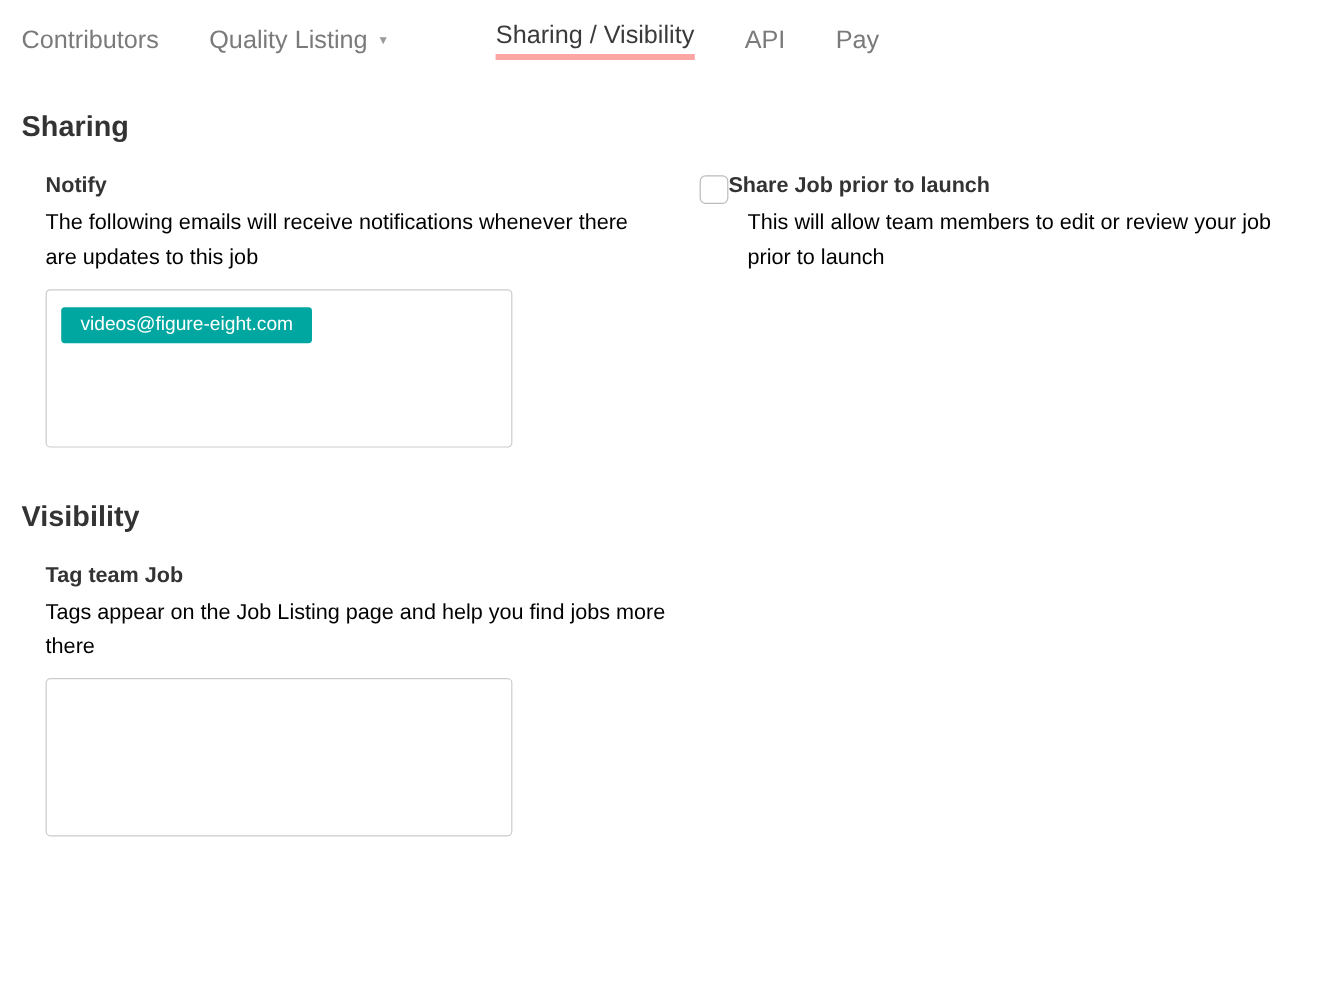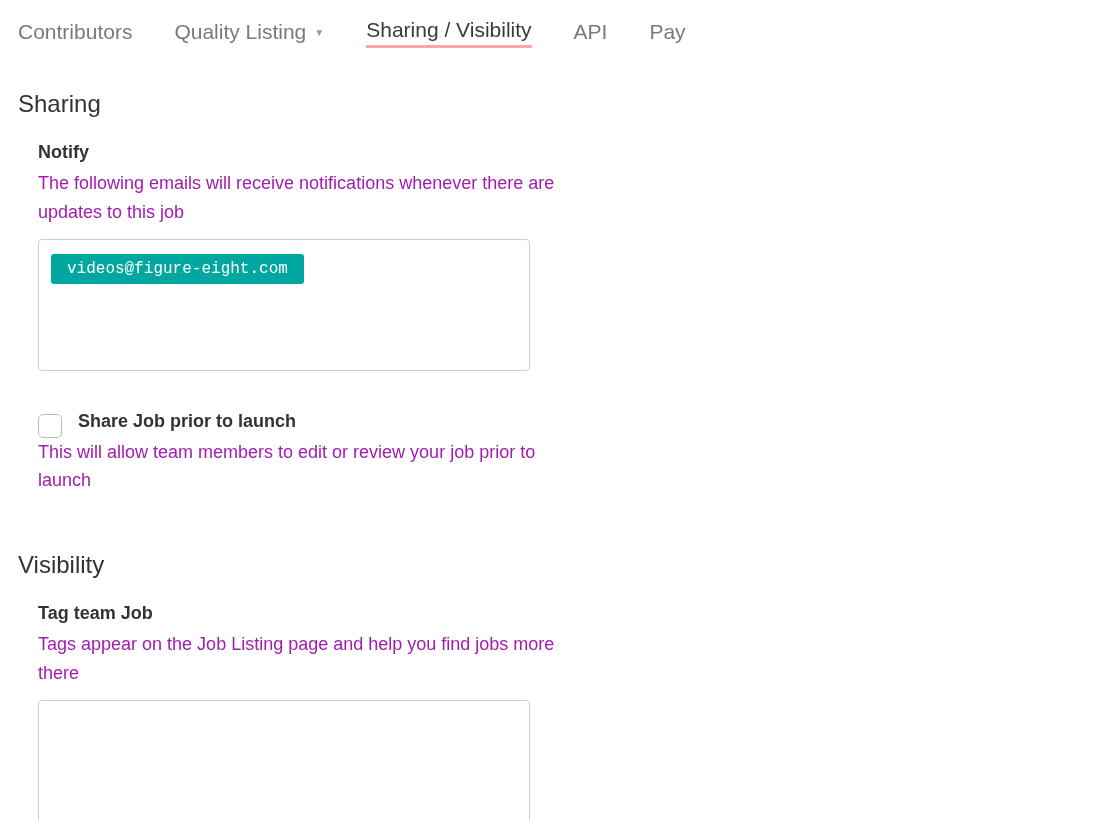--- a/index.html
+++ b/index.html
@@ -24,92 +24,91 @@
   .tab {
     cursor: pointer;
     padding-bottom: 4px;
     display: inline-flex;
     align-items: center;
     gap: 8px;
     color: #7a7a7a;
   }
   .tab.active {
     color: #3a3a3a;
-    border-bottom: 3px solid #fca5a5;
+    border-bottom: 5px solid #fca5a5;
     padding-bottom: 3px;
+    margin-left: 47px;
   }
   .chev {
     font-size: 10px;
     color: #9a9a9a;
     line-height: 1;
     display: inline-block;
     transform: translateY(1px);
   }
   h2.section {
     font-size: 24px;
-    font-weight: 400;
+    font-weight: 700;
     color: #333;
     margin: 42px 0 24px 0;
   }
   .cols {
     display: flex;
     gap: 40px;
     padding-left: 20px;
-    flex-direction: column;
   }
   .col {
     flex: 1 1 0;
     max-width: 520px;
   }
   .label {
     font-weight: 700;
     font-size: 18px;
     color: #333;
     margin-bottom: 6px;
   }
   .desc {
     font-size: 18px;
     line-height: 1.6;
-    color: #a21caf;
+    color: #000000;
     margin-bottom: 12px;
   }
   .tagbox {
-    width: 492px;
+    width: 389px;
     min-height: 132px;
     border: 1px solid #ccc;
     border-radius: 4px;
     padding: 14px 12px;
     cursor: text;
-    font-family: Liberation Mono, monospace;
   }
   .chip {
     display: inline-block;
     background: #00a7a0;
     color: #fff;
     font-size: 16px;
     padding: 6px 16px;
     border-radius: 3px;
     margin: 0 6px 6px 0;
   }
   .check-row {
     display: flex;
-    align-items: flex-end;
-    gap: 16px;
+    align-items: center;
   }
   .checkbox {
     width: 24px;
     height: 24px;
     border: 1.5px solid #bbb;
     border-radius: 5px;
     flex: 0 0 24px;
     margin-top: 0px;
     cursor: pointer;
     background: #fff;
   }
   .indent {
+    margin-left: 40px;
   }
 </style>
 </head>
 <body>
 
 <div class="tabs">
   <div class="tab">Contributors</div>
   <div class="tab">
     <span>Quality Listing</span>
     <span class="chev">▼</span>

